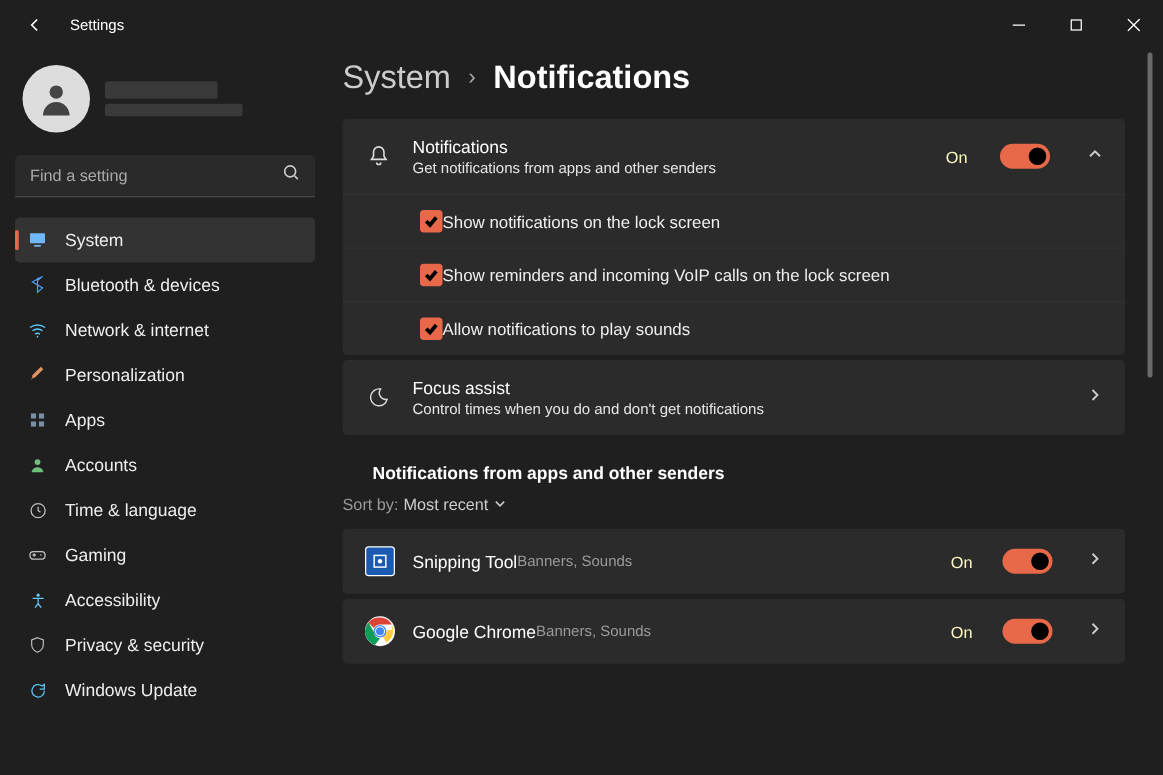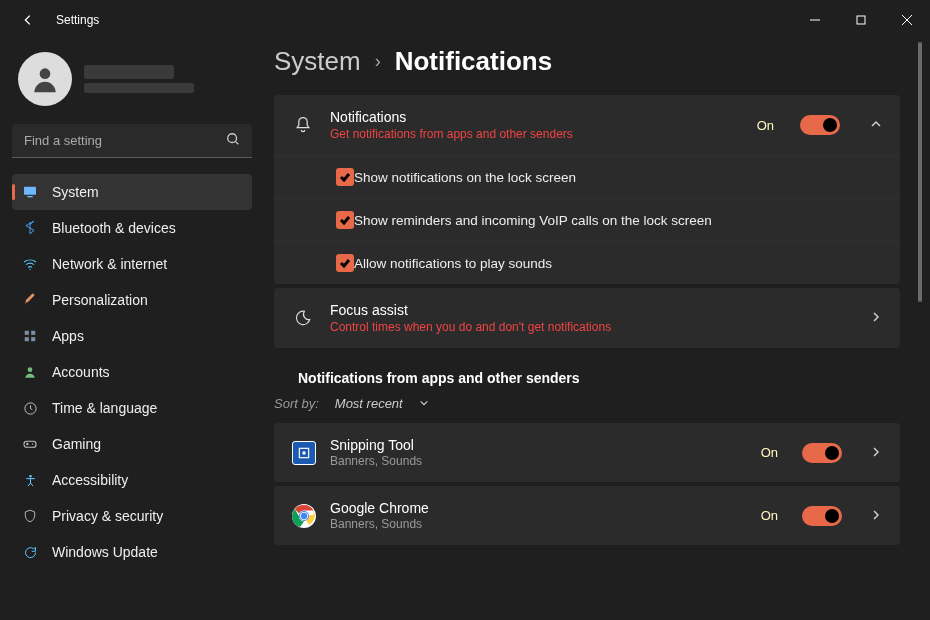--- a/index.html
+++ b/index.html
@@ -40,43 +40,43 @@
 .breadcrumb { display: flex; align-items: center; gap: 14px; font-size: 26px; margin-bottom: 18px; }
 .breadcrumb .crumb-parent { color: #ccc; font-weight: 400; }
 .breadcrumb .crumb-sep { color: #aaa; font-size: 18px; }
 .breadcrumb .crumb-current { font-weight: 600; }
 
 .card { background: #2b2b2b; border-radius: 4px; margin-bottom: 4px; }
 .card-row { display: flex; align-items: center; padding: 14px 18px; gap: 16px; }
 .card-icon { width: 22px; height: 22px; display: flex; align-items: center; justify-content: center; color: #ddd; }
 .card-text { flex: 1; display: flex; flex-direction: column; }
 .card-title { font-size: 14px; color: #fff; }
-.card-sub { font-size: 12px; color: #ef4444; margin-top: 2px; }
+.card-sub { font-size: 12px; color: #e5e5e5; margin-top: 2px; }
 .card-state { font-size: 13px; color: #fef9c3; margin-right: 10px; }
 
 .toggle { width: 40px; height: 20px; background: #e8694a; border-radius: 10px; position: relative; cursor: pointer; }
 .toggle .knob { position: absolute; right: 3px; top: 3px; width: 14px; height: 14px; background: #000; border-radius: 50%; }
 
 .chev { color: #ccc; margin-left: 14px; cursor: pointer; }
 
 .expanded-items { }
 .check-row { display: flex; align-items: center; padding: 12px 18px 12px 62px; border-top: 1px solid rgba(255,255,255,0.03); }
 .checkbox { width: 18px; height: 18px; background: #e8694a; border-radius: 3px; display: flex; align-items: center; justify-content: center; cursor: pointer; }
 .checkbox svg { width: 12px; height: 12px; stroke: #000; stroke-width: 3; fill: none; }
 .check-label { font-size: 13.5px; color: #eee; }
 
 .section-head { font-size: 14px; font-weight: 600; margin: 22px 0 10px 0; padding-left: 24px; }
-.sort-row { display: flex; align-items: center; font-size: 13px; color: #ccc; margin-bottom: 12px; gap: 16px; cursor: pointer; font-style: italic; }
+.sort-row { display: flex; align-items: center; font-size: 13px; color: #ccc; margin-bottom: 12px; gap: 4px; cursor: pointer; }
 .sort-row .sort-label { color: #9a9a9a; }
 
 .app-row { display: flex; align-items: center; padding: 14px 18px; background: #2b2b2b; border-radius: 4px; margin-bottom: 4px; gap: 14px; }
 .app-icon { width: 24px; height: 24px; border-radius: 3px; display: flex; align-items: center; justify-content: center; font-size: 14px; }
 .app-icon.snip { background: #1a5ab0; border: 1px solid #fff; color: #fff; }
 .app-icon.chrome { background: #fff; position: relative; border-radius: 50%; overflow: hidden; }
-.app-text { flex: 1; display: flex; flex-direction: column; }
+.app-text { flex: 1; display: flex; flex-direction: row; }
 .app-name { font-size: 14px; color: #fff; }
 .app-sub { font-size: 12px; color: #9a9a9a; margin-top: 1px; }
 .scrollbar-thumb { position: absolute; right: 8px; top: 2px; width: 4px; height: 260px; background: #6a6a6a; border-radius: 2px; }
 
 ::-webkit-scrollbar { width: 0; }
 </style>
 </head>
 <body>
 
 <div class="titlebar">

